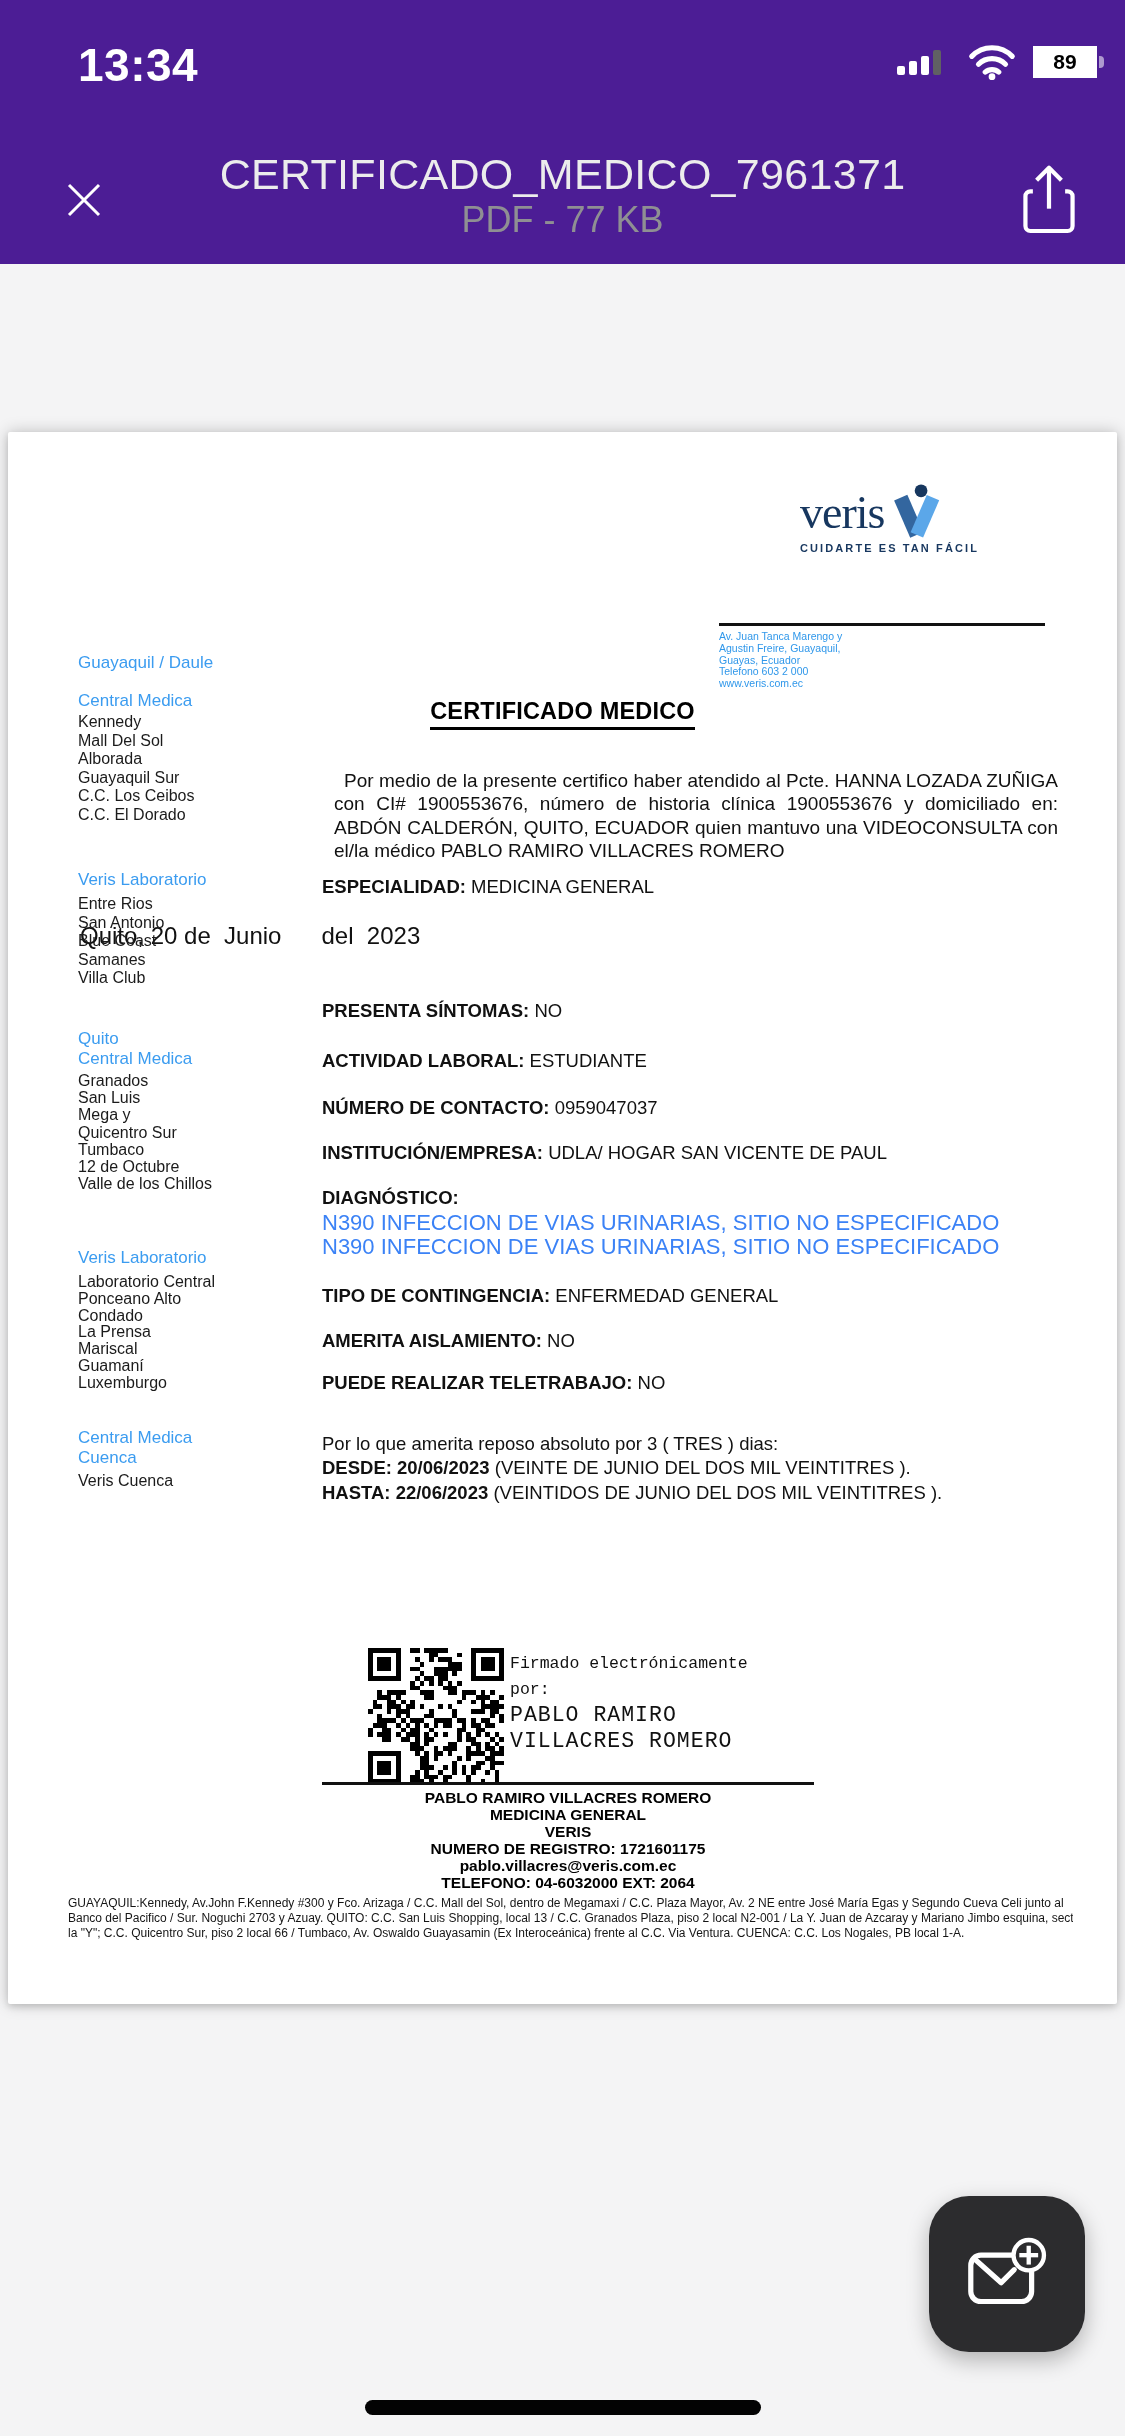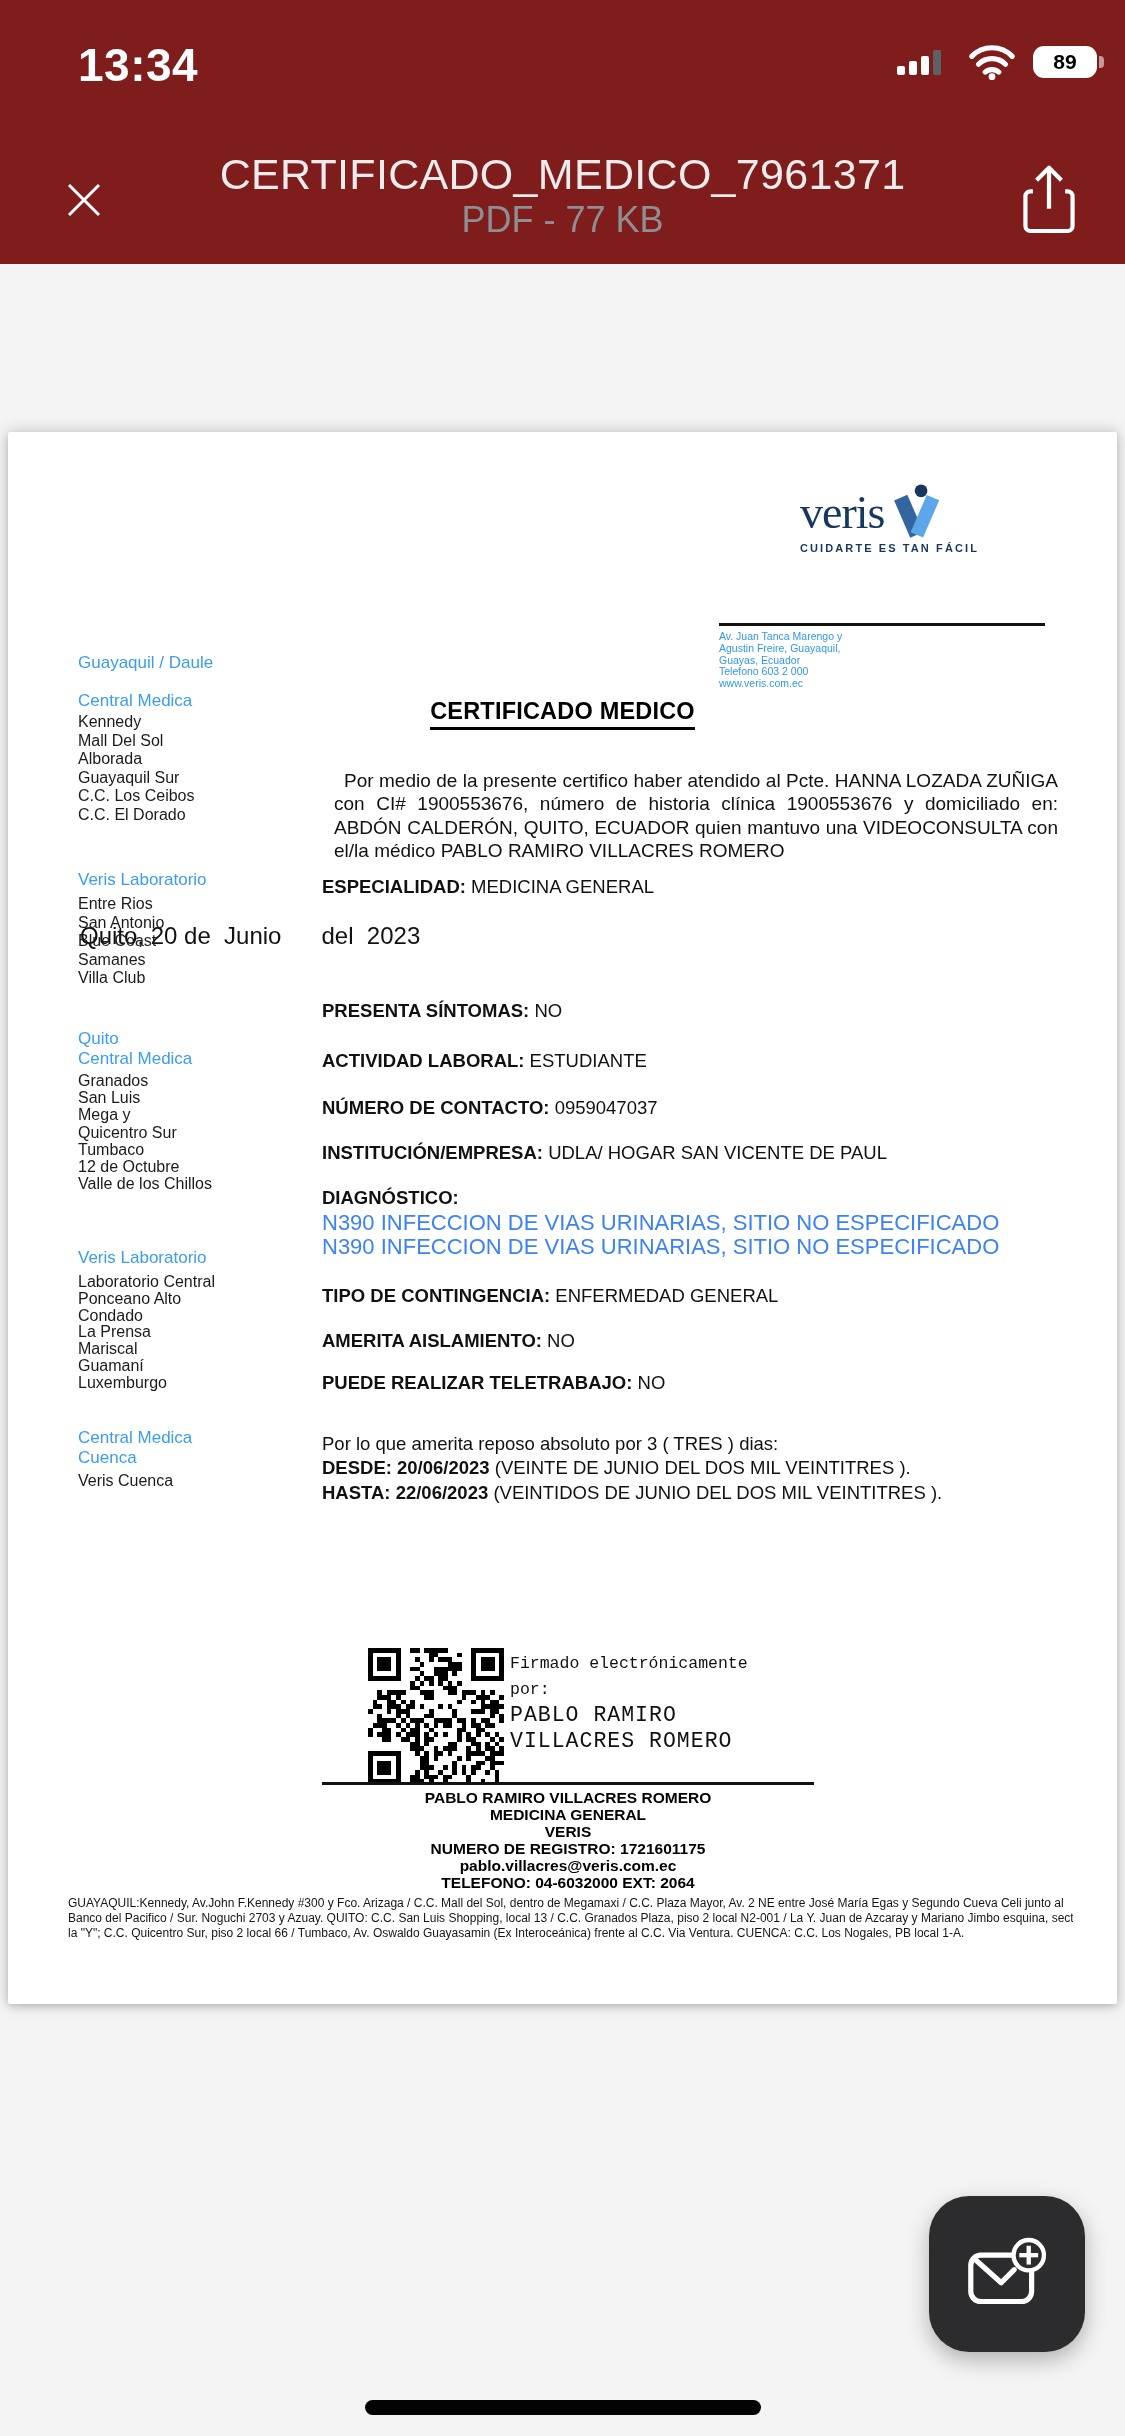--- a/index.html
+++ b/index.html
@@ -5,29 +5,29 @@
   html,body{margin:0;padding:0;}
   body{
     width:1125px;height:2436px;position:relative;overflow:hidden;
     background:#f4f4f5;
     font-family:"Liberation Sans", sans-serif;
     -webkit-font-smoothing:antialiased;
   }
   
   .chrome{
     position:absolute;left:0;top:0;width:1125px;height:264px;
-    background:#7f1d1d;color:#fff;z-index:5;
+    background:#4c1d95;color:#fff;z-index:5;
   }
   .time{
     position:absolute;left:78px;top:38px;font-size:46px;font-weight:700;
     letter-spacing:.5px;color:#fff;
   }
   .status-icons{position:absolute;right:28px;top:44px;display:flex;align-items:center;gap:16px;}
   .battery{
-    width:64px;height:32px;background:#fff;border-radius:11px;
+    width:64px;height:32px;background:#fff;border-radius:0;
     display:flex;align-items:center;justify-content:center;
     font-size:21px;font-weight:700;color:#000;position:relative;
   }
   .battery:after{
     content:"";position:absolute;right:-7px;top:10px;width:5px;height:12px;
     background:rgba(255,255,255,.55);border-radius:0 4px 4px 0;
   }
   .viewer-close{
     position:absolute;left:52px;top:168px;width:64px;height:64px;
     display:flex;align-items:center;justify-content:center;cursor:pointer;

